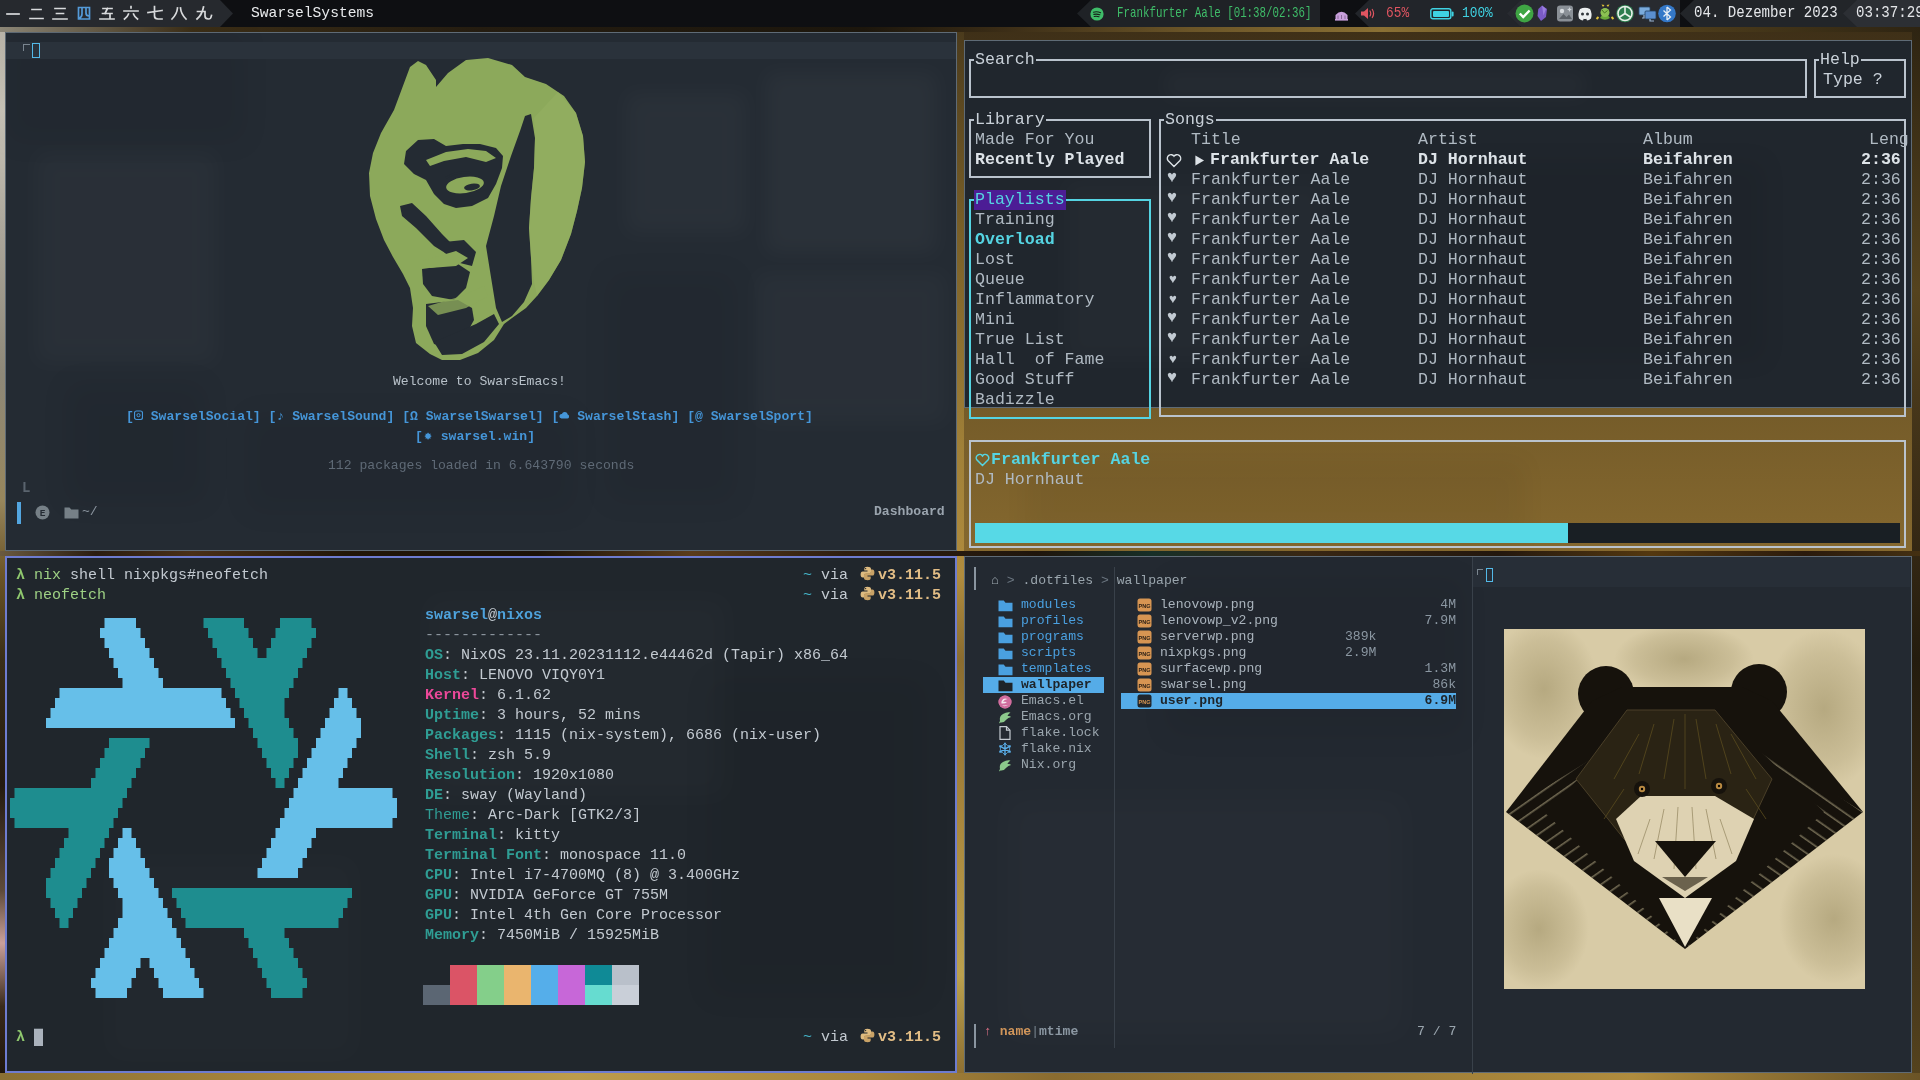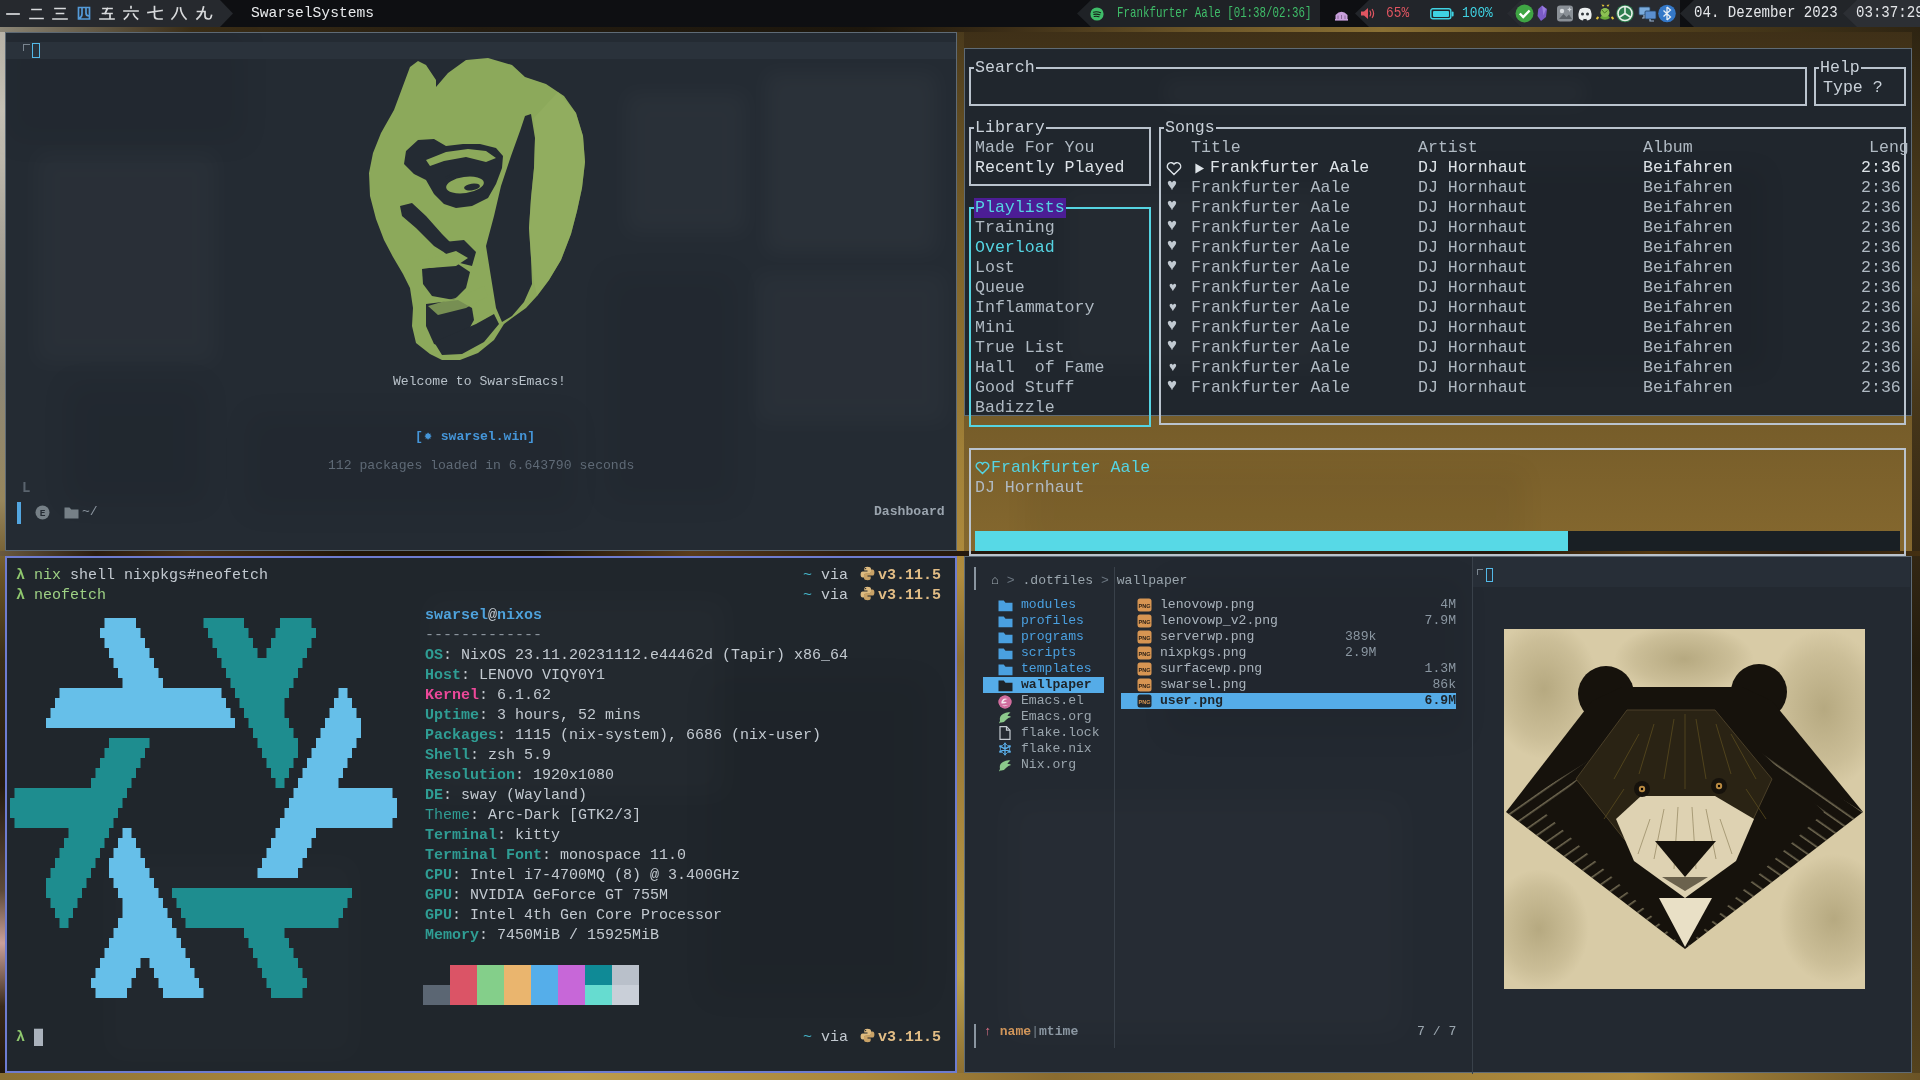--- a/index.html
+++ b/index.html
@@ -13,27 +13,27 @@
 #wpT{position:absolute;left:0;top:27px;width:1920px;height:5px;background:linear-gradient(90deg,#8e8878 0%,#3c2e16 10%,#241c10 25%,#1c160c 45%,#3a2c16 52%,#6b5528 62%,#8a7034 72%,#55431e 85%,#2e2412 100%)}
 #wpM{position:absolute;left:0;top:551px;width:1920px;height:5px;background:linear-gradient(90deg,#6a5a40 0%,#2a1c10 5%,#4a3018 10%,#221608 18%,#1c1208 28%,#5a3c1c 36%,#2e1e10 44%,#20160c 54%,#183028 60%,#3a2814 68%,#24180e 78%,#54380f 86%,#2a1a0c 94%,#443012 100%)}
 #wpB{position:absolute;left:0;top:1073px;width:1920px;height:7px;background:linear-gradient(90deg,#8a7034 0%,#a8863c 15%,#bc9c4c 30%,#a8863c 45%,#8a6c30 55%,#9c7c36 70%,#b08c3e 85%,#6b5426 100%)}
 
 #bar{position:absolute;left:0;top:0;width:1920px;height:27px;background:#0e0f12}
 #barL{position:absolute;left:0;top:0;width:233px;height:27px;background:#26292e;clip-path:polygon(0 0,220px 0,233px 13.5px,220px 27px,0 27px)}
 .seg{position:absolute;top:0;height:27px;background:#202328}
 .bartxt{position:absolute;top:0;height:27px;line-height:27px;font-size:15px;white-space:pre;transform-origin:left center}
 
 #emacs{position:absolute;left:5px;top:32px;width:952px;height:519px;background:#242b33;border:1px solid #5f6b76}
-#music{position:absolute;left:964px;top:48px;width:948px;height:368px;background:#20262d;border:1px solid #5f6b76}
+#music{position:absolute;left:964px;top:40px;width:948px;height:368px;background:#20262d;border:1px solid #5f6b76}
 #kitty{position:absolute;left:5px;top:556px;width:952px;height:517px;background:#20262c;border:2px solid #6e7cd0}
 #fm{position:absolute;left:964px;top:556px;width:948px;height:517px;background:#232931;border:1px solid #5f6b76}
 
 .tbox{position:absolute;border:2px solid #bac3cd}
 .trow{position:absolute;font-size:16.6px;line-height:20px;color:#b0bac3;white-space:pre}
-.bold{font-weight:normal;color:#dde3e8}
+.bold{font-weight:bold;color:#dde3e8}
 .cyan{color:#55d4e2}
 
 .krow{position:absolute;font-size:15px;line-height:20px;color:#c3cad1;white-space:pre}
 
 .frow{position:absolute;font-size:13.1px;line-height:16px;color:#97a2ab;white-space:pre}
 
 .erow{position:absolute;font-size:13.1px;line-height:16px;color:#aab3bc;white-space:pre}
 </style></head>
 <body>
 <div id="wp"></div>
@@ -71,20 +71,26 @@
    <path d="M58,104 L78,96 L100,93 L118,95 L128,102 L118,106 L98,101 L76,105 L62,110 Z"></path>
    <ellipse cx="97" cy="129" rx="19" ry="8" transform="rotate(-8 97 129)"></ellipse>
    <path d="M54,205 L88,195 L100,202 L88,210 L62,212 Z"></path>
    <path d="M60,250 L94,240 L116,230 L120,240 L98,252 L70,259 Z" opacity="0.8"></path>
   </g>
   <path d="M166,62 L190,36 L208,57 L215,80 L217,106 L214,132 L209,155 L203,178 L193,204 L181,224 L169,240 L166,226 L163,202 L161,172 L163,142 L166,112 L167,82 Z" fill="#95b063" opacity="0.55"></path>
   <ellipse cx="104" cy="131" rx="8" ry="3.4" fill="#242b33" transform="rotate(-8 104 131)"></ellipse>
   <path d="M78,122 q10,-7 24,-5" stroke="#242b33" stroke-width="2" fill="none"></path>
  </svg>
  <div class="erow" style="left:387px;top:341px;color:#b8c1c9">Welcome to SwarsEmacs!</div>
+ <div class="erow" style="left:120px;top:376px;color:#4596d9;font-weight:bold">[<svg style="display:inline-block;width:9px;height:11px;vertical-align:-1px" viewBox="0 0 9 11">
+        <rect x="0.5" y="1" width="8" height="8.5" rx="2" fill="none" stroke="#4596d9" stroke-width="1.2"></rect>
+        <circle cx="4.5" cy="5.2" r="1.6" fill="none" stroke="#4596d9" stroke-width="1"></circle>
+      </svg> SwarselSocial] [♪ SwarselSound] [Ω SwarselSwarsel] [<svg style="display:inline-block;width:10px;height:11px;vertical-align:-1px" viewBox="0 0 10 11">
+        <path d="M2.5 8.5 a2.3 2.3 0 1 1 0.4 -4.6 a3 3 0 0 1 5.8 0.7 a2 2 0 0 1 -0.4 3.9 Z" fill="#4596d9"></path>
+      </svg> SwarselStash] [@ SwarselSport]</div>
  <div class="erow" style="left:409px;top:396px;color:#4596d9;font-weight:bold">[<svg style="display:inline-block;width:10px;height:11px;vertical-align:-1px" viewBox="0 0 10 11">
         <g fill="#4596d9">
           <circle cx="5" cy="5.5" r="2"></circle>
           <path d="M4.2 0.5 h1.6 l0.3 1.5 l1.4 0.6 l1.3 -0.9 l1.1 1.1 l-0.9 1.3 l0.6 1.4 l1.5 0.3 v1.6 l-1.5 0.3 l-0.6 1.4 l0.9 1.3 l-1.1 1.1 l-1.3 -0.9 l-1.4 0.6 l-0.3 1.5 h-1.6 l-0.3 -1.5 l-1.4 -0.6 l-1.3 0.9 l-1.1 -1.1 l0.9 -1.3 l-0.6 -1.4 l-1.5 -0.3 v-1.6 l1.5 -0.3 l0.6 -1.4 l-0.9 -1.3 l1.1 -1.1 l1.3 0.9 l1.4 -0.6 Z" transform="scale(0.55) translate(4.2,4.6)"></path>
         </g>
       </svg> swarsel.win]</div>
  <div class="erow" style="left:322px;top:425px;color:#5f6a76">112 packages loaded in 6.643790 seconds</div>
  <div class="erow" style="left:16px;top:447px;color:#5a646e;font-size:14px;font-weight:bold">L</div>
  <div class="abs" style="left:11px;top:469px;width:4px;height:22px;background:#53a6e0"></div>
  <svg class="abs" style="left:29px;top:472px" width="15" height="15" viewBox="0 0 15 15">

